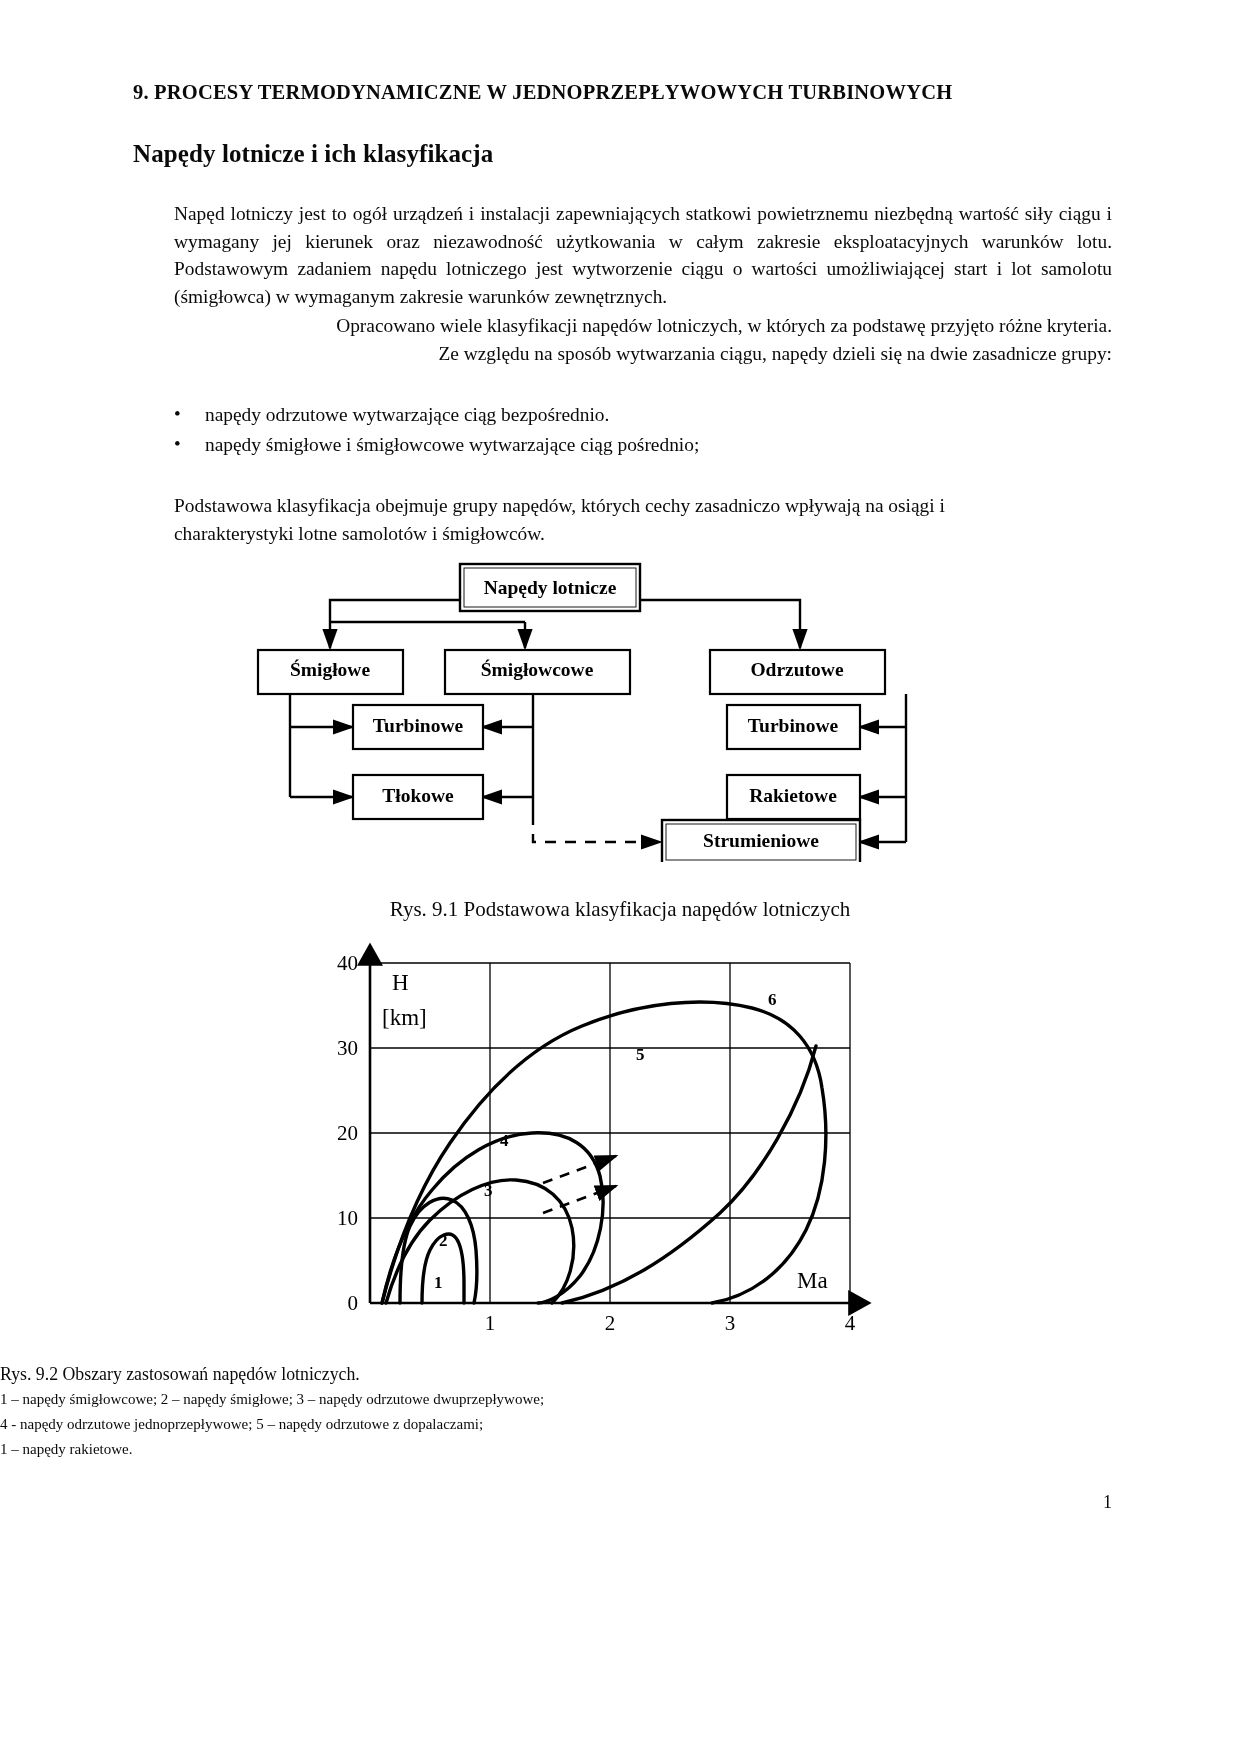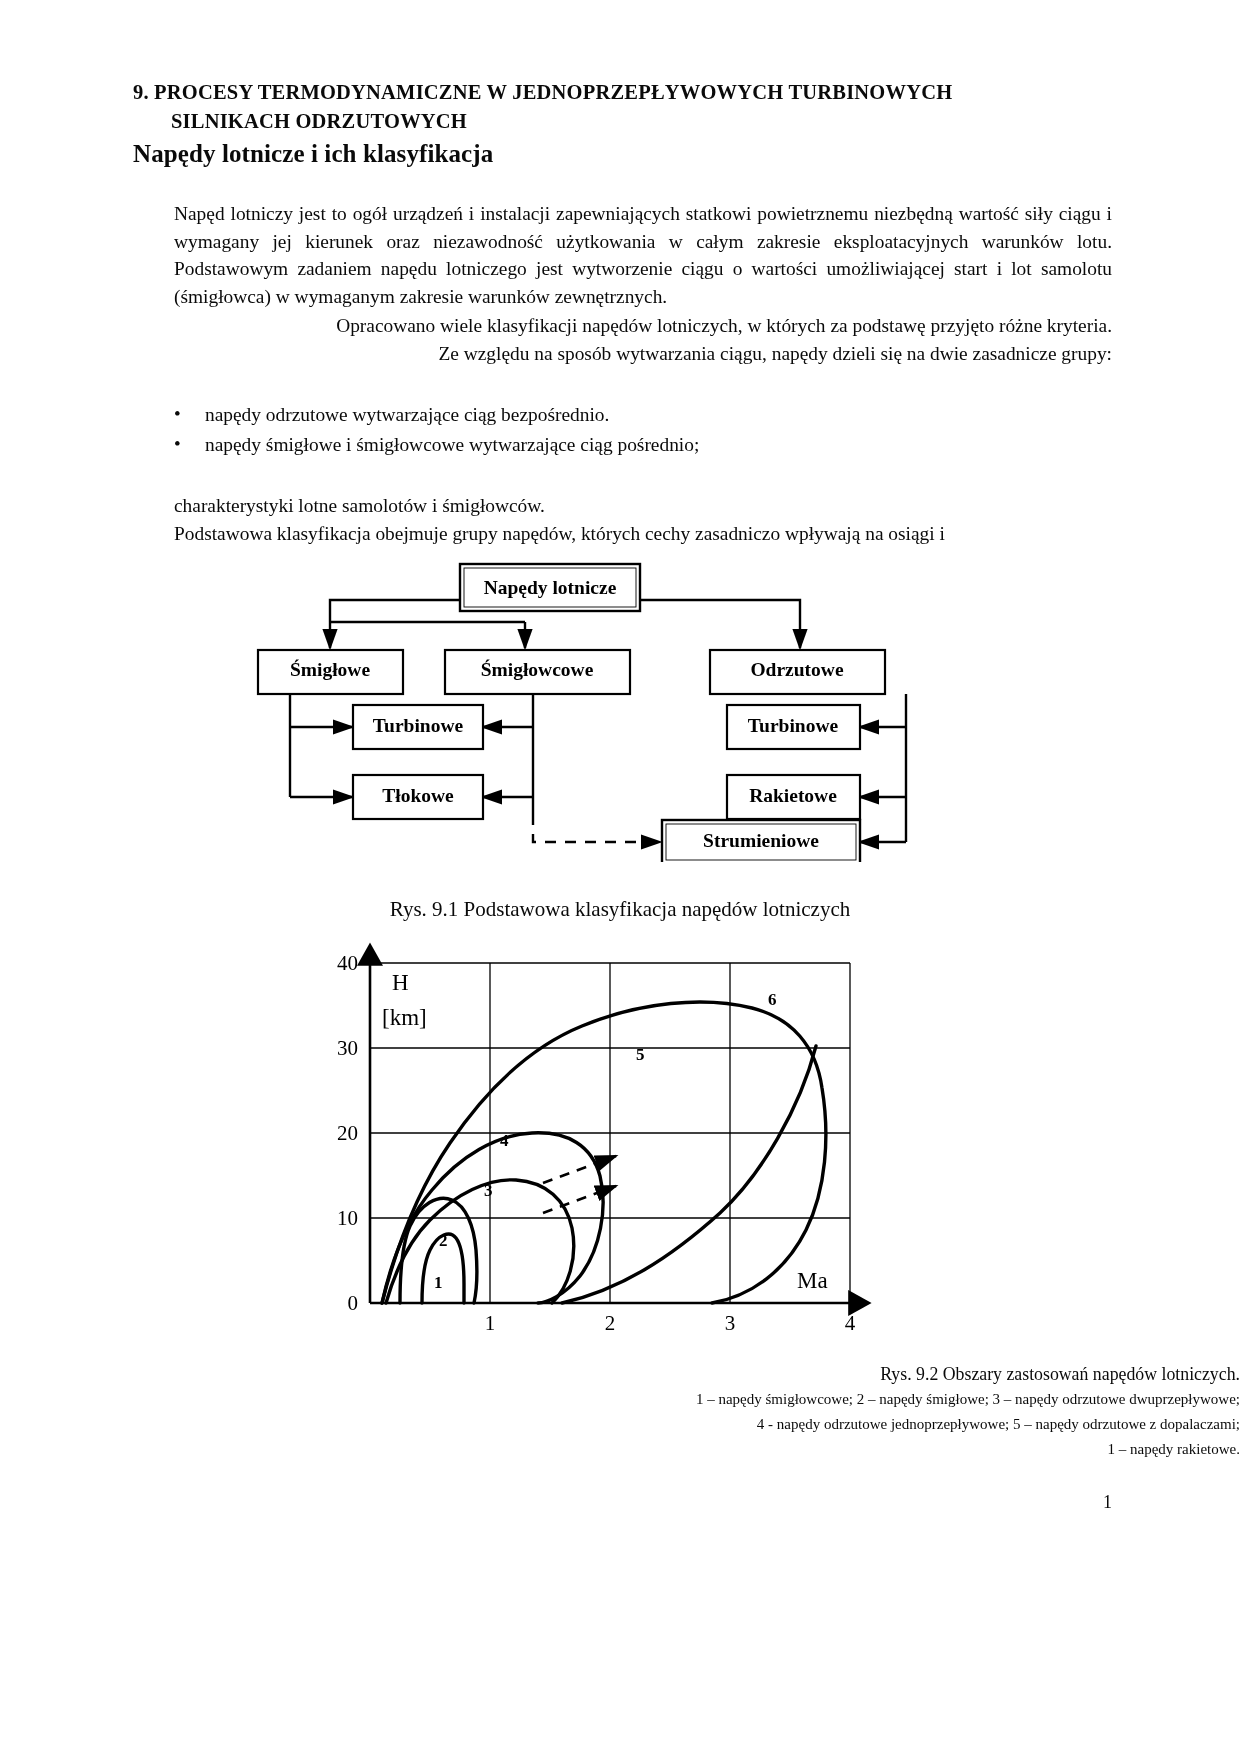--- a/index.html
+++ b/index.html
@@ -115,61 +115,60 @@
   }
   .chart svg { display: block; }
   .axis-num { font-size: 21px; font-family: "Liberation Serif", serif; fill: #000; }
   .axis-name { font-size: 23px; font-family: "Liberation Serif", serif; fill: #000; }
   .curve-num { font-size: 17px; font-weight: bold; font-family: "Liberation Serif", serif; fill: #000; }
 
   .fig2-caption {
     position: absolute;
     left: 0;
     width: 1240px;
-    text-align: right;
+    text-align: left;
     font-size: 17.5px;
     line-height: 25px;
   }
   .fig2-caption.title { top: 1362px; font-size: 17.8px; }
   .fig2-caption.legend { top: 1387px; font-size: 15px; }
 
   .page-number {
     position: absolute;
     right: 128px;
     top: 1492px;
     font-size: 18px;
   }
 </style>
 </head>
 <body>
 
 <div class="page">
 
   <div class="doc-title">
     <span>9. PROCESY TERMODYNAMICZNE W JEDNOPRZEPŁYWOWYCH TURBINOWYCH</span>
-    <span class="line2">SILNIKACH ODRZUTOWYCH</span>
   </div>
 
   <div class="section-heading">Napędy lotnicze i ich klasyfikacja</div>
 
   <div class="para p1">Napęd lotniczy jest to ogół urządzeń i instalacji zapewniających statkowi powietrznemu niezbędną wartość siły ciągu i wymagany jej kierunek oraz niezawodność użytkowania w całym zakresie eksploatacyjnych warunków lotu. Podstawowym zadaniem napędu lotniczego jest wytworzenie ciągu o wartości umożliwiającej start i lot samolotu (śmigłowca) w wymaganym zakresie warunków zewnętrznych.</div>
 
   <div class="para p2">
     <div>Opracowano wiele klasyfikacji napędów lotniczych, w których za podstawę przyjęto różne kryteria.</div>
     <div>Ze względu na sposób wytwarzania ciągu, napędy dzieli się na dwie zasadnicze grupy:</div>
   </div>
 
   <ul class="bullets">
     <li>napędy odrzutowe wytwarzające ciąg bezpośrednio.</li>
     <li>napędy śmigłowe i śmigłowcowe wytwarzające ciąg pośrednio;</li>
   </ul>
 
   <div class="para p3">
+    <div>Podstawowa klasyfikacja obejmuje grupy napędów, których cechy zasadniczo wpływają na osiągi i</div>
     <div>charakterystyki lotne samolotów i śmigłowców.</div>
-    <div>Podstawowa klasyfikacja obejmuje grupy napędów, których cechy zasadniczo wpływają na osiągi i</div>
   </div>
 
   <div class="flow">
     <svg width="700" height="310" viewBox="0 0 700 310" xmlns="http://www.w3.org/2000/svg">
       <defs>
         <marker id="arrowhead" markerWidth="9" markerHeight="9" refX="8" refY="3.2" orient="auto">
           <polygon points="0 0, 9 3.2, 0 6.4" fill="#000"></polygon>
         </marker>
       </defs>
 

